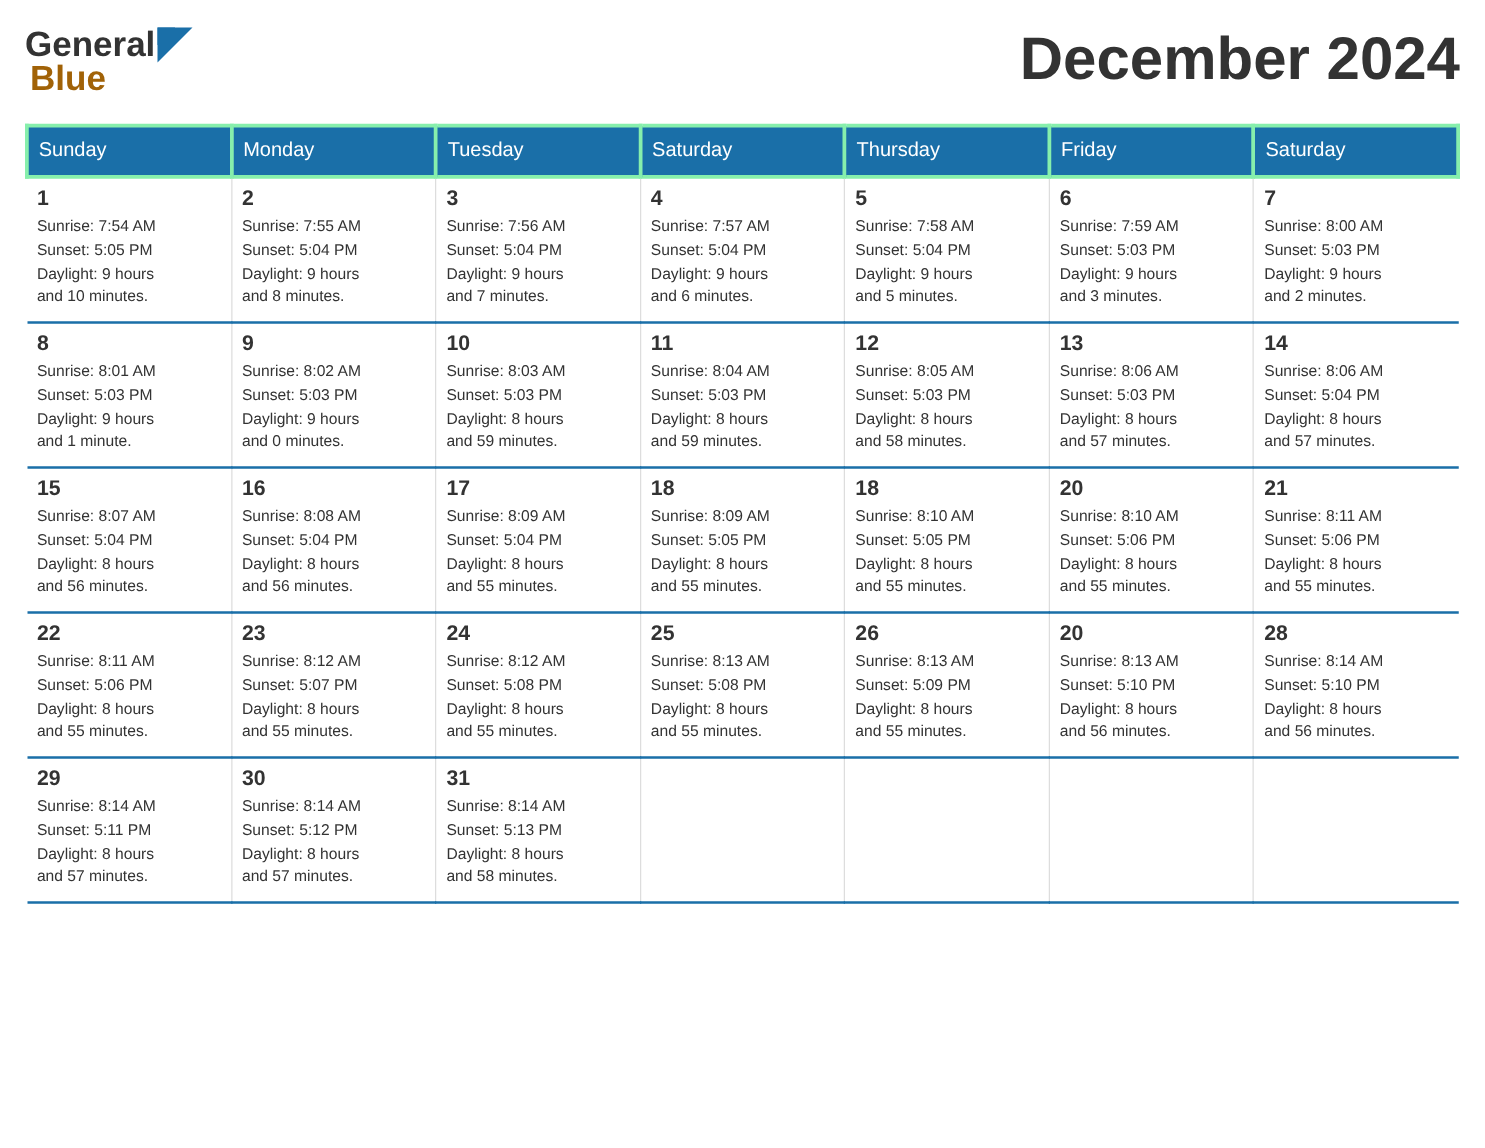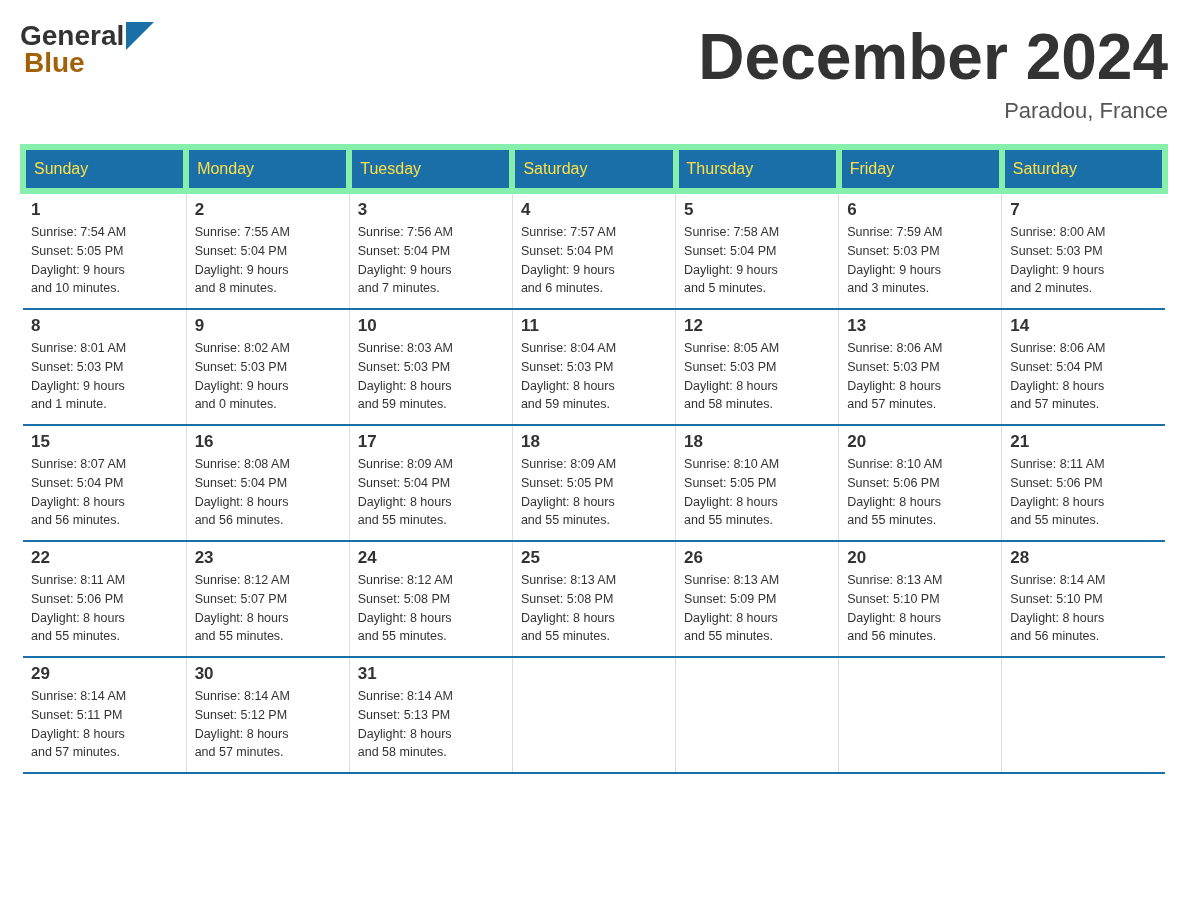--- a/index.html
+++ b/index.html
@@ -43,44 +43,44 @@
       color: #a16207;
       font-size: 28px;
       font-weight: bold;
       margin-top: -5px;
       padding-left: 4px;
     }
     .title-block {
       text-align: right;
     }
     .calendar-title {
-      font-size: 64px;
+      font-size: 48px;
       font-weight: bold;
       color: #333;
     }
     .calendar-subtitle {
       font-size: 22px;
       color: #555;
       margin-top: 4px;
     }
     table {
       width: 100%;
       border-collapse: collapse;
       table-layout: fixed;
     }
     thead tr {
       background: #1a6fa8;
     }
     thead th {
-      color: #fde047;
+      color: #ffffff;
       font-size: 16px;
       font-weight: normal;
       padding: 10px 8px;
       text-align: left;
-      border: 6px solid #86efac;
+      border: 3px solid #86efac;
     }
     tbody tr {
       border-bottom: 2px solid #1a6fa8;
     }
     tbody td {
       vertical-align: top;
       padding: 6px 8px 10px 8px;
       font-size: 13px;
       color: #333;
       border-right: 1px solid #ddd;
@@ -115,21 +115,20 @@
 <div class="header">
   <div class="logo">
     <div class="logo-text">
       <span class="logo-general">General</span>
       <span class="logo-arrow"></span>
     </div>
     <div class="logo-blue">Blue</div>
   </div>
   <div class="title-block">
     <div class="calendar-title">December 2024</div>
-    <div class="calendar-subtitle">Paradou, France</div>
   </div>
 </div>
 
 <table>
   <thead>
     <tr>
     <th>Sunday</th>
         <th>Monday</th>
         <th>Tuesday</th>
         <th>Saturday</th>

